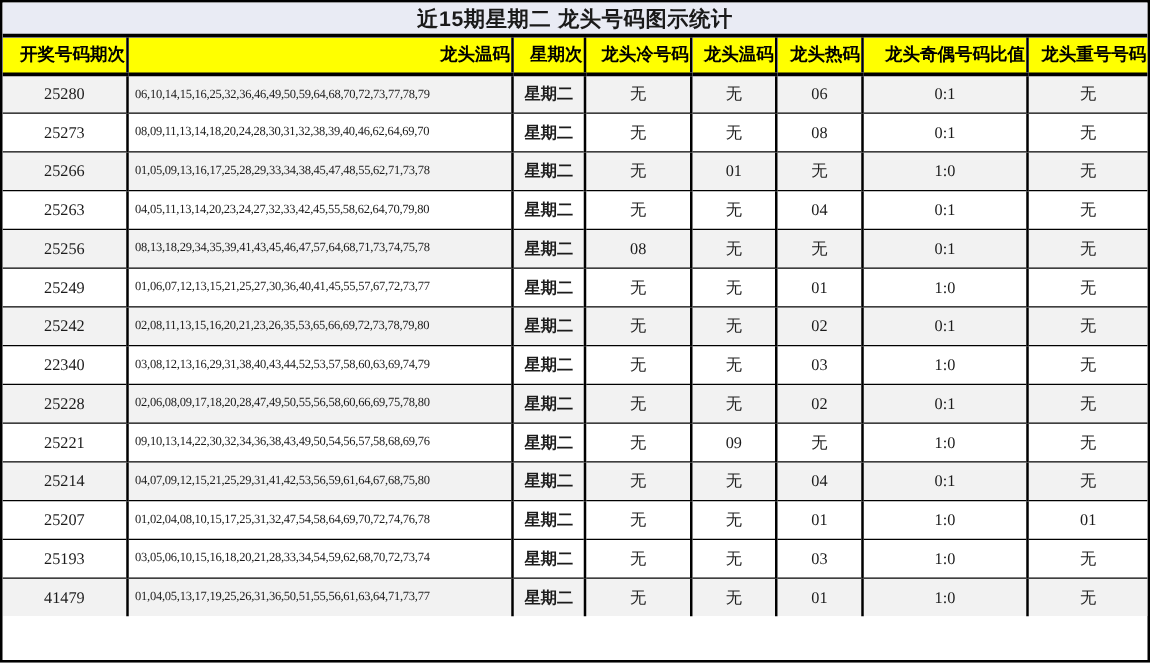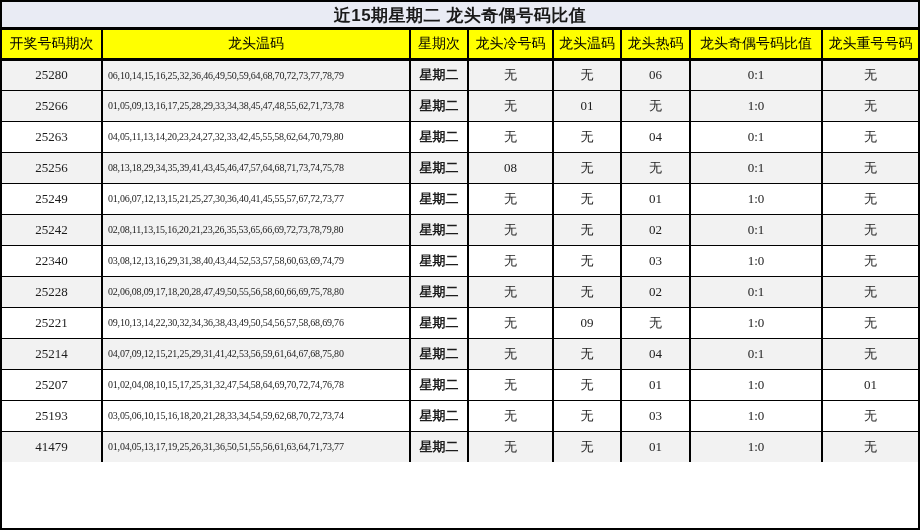--- a/index.html
+++ b/index.html
@@ -38,23 +38,23 @@
   col.c3 { width: 58px;  }
   col.c4 { width: 85px;  }
   col.c5 { width: 68px;  }
   col.c6 { width: 69px;  }
   col.c7 { width: 132px; }
   col.c8 { width: 96px;  }
   thead th {
     background: #ffff00;
     height: 29px;
     font-size: 14px;
-    font-weight: normal;
+    font-weight: bold;
     color: #000;
-    text-align: center;
+    text-align: right;
     border-left: 2px solid #000;
     border-bottom: 3px solid #000;
     padding: 0 1px;
     white-space: nowrap;
     overflow: hidden;
   }
   thead th:first-child { border-left: none; }
   tbody td {
     height: 31px;
     font-family: "Liberation Serif", serif;
@@ -80,21 +80,21 @@
   td.c-week {
     font-family: "Liberation Sans", sans-serif;
     font-weight: bold;
     font-size: 13px;
   }
 </style>
 </head>
 <body>
 
 <div class="sheet">
-  <div class="title-bar">近15期星期二 龙头奇偶号码比值</div>
+  <div class="title-bar">近15期星期二 龙头号码图示统计</div>
 
   <table>
     <colgroup>
       <col class="c1">
         <col class="c2">
         <col class="c3">
         <col class="c4">
       <col class="c5">
         <col class="c6">
         <col class="c7">
@@ -116,20 +116,30 @@
         <tr class="odd">
     <td class="c-period">25280</td>
     <td class="c-nums">06,10,14,15,16,25,32,36,46,49,50,59,64,68,70,72,73,77,78,79</td>
     <td class="c-week">星期二</td>
     <td class="c-cold">无</td>
     <td class="c-warm">无</td>
     <td class="c-hot">06</td>
     <td class="c-ratio">0:1</td>
     <td class="c-repeat">无</td>
   </tr>
+        <tr>
+    <td class="c-period">25273</td>
+    <td class="c-nums">08,09,11,13,14,18,20,24,28,30,31,32,38,39,40,46,62,64,69,70</td>
+    <td class="c-week">星期二</td>
+    <td class="c-cold">无</td>
+    <td class="c-warm">无</td>
+    <td class="c-hot">08</td>
+    <td class="c-ratio">0:1</td>
+    <td class="c-repeat">无</td>
+  </tr>
         <tr class="odd">
     <td class="c-period">25266</td>
     <td class="c-nums">01,05,09,13,16,17,25,28,29,33,34,38,45,47,48,55,62,71,73,78</td>
     <td class="c-week">星期二</td>
     <td class="c-cold">无</td>
     <td class="c-warm">01</td>
     <td class="c-hot">无</td>
     <td class="c-ratio">1:0</td>
     <td class="c-repeat">无</td>
   </tr>

